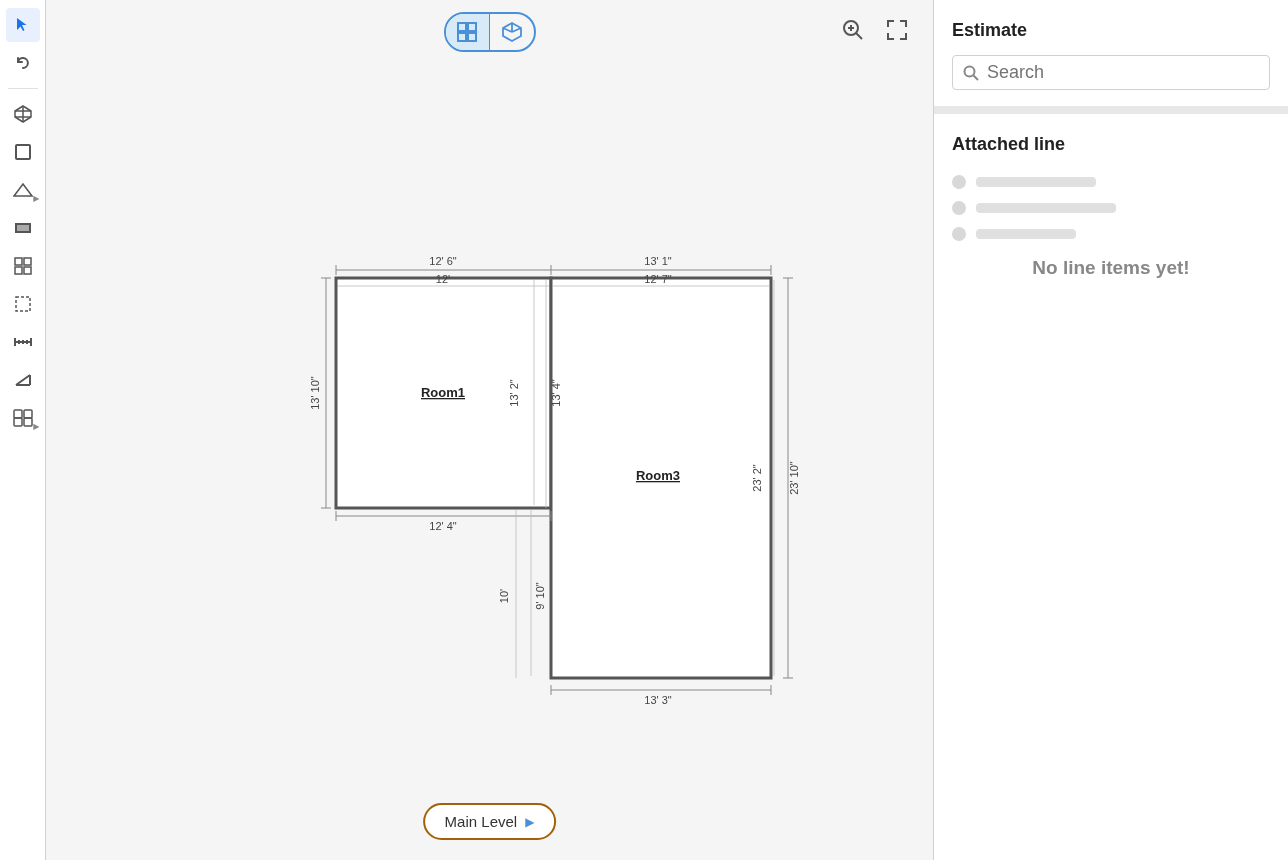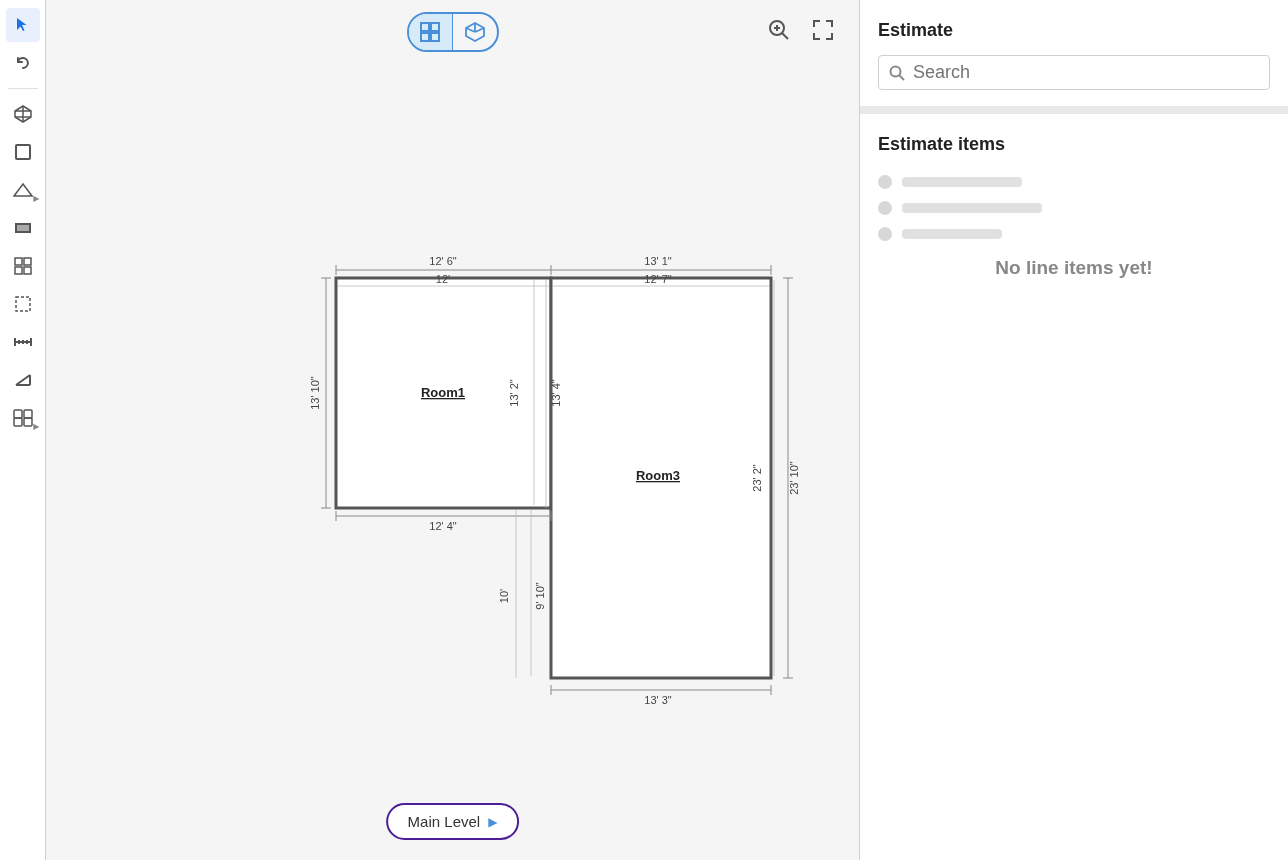--- a/index.html
+++ b/index.html
@@ -123,39 +123,39 @@
       background: transparent;
     }
 
     
     #level-button {
       position: absolute;
       bottom: 20px;
       left: 50%;
       transform: translateX(-50%);
       background: white;
-      border: 2px solid #4c1d95;
+      border: 2px solid #a16207;
       border-radius: 20px;
       padding: 8px 20px;
       cursor: pointer;
       display: flex;
       align-items: center;
       gap: 8px;
       font-size: 15px;
       color: #333;
       font-weight: 500;
     }
     #level-button .arrow {
       color: #4a90d9;
       font-size: 12px;
     }
 
     
     #right-panel {
-      width: 429px;
+      width: 355px;
       background: #1d4ed8;
       border-left: 1px solid #d0d0d0;
       display: flex;
       flex-direction: column;
     }
 
     
     #estimate-section {
       background: #ffffff;
       padding: 20px 18px 16px;
@@ -455,21 +455,21 @@
     <div class="search-container">
       <svg width="16" height="16" viewBox="0 0 16 16" fill="none" stroke="#888" stroke-width="2" style="margin-right:8px;flex-shrink:0;">
         <circle cx="6.5" cy="6.5" r="5"></circle>
         <line x1="10.5" y1="10.5" x2="15" y2="15"></line>
       </svg>
       <input type="text" class="search-input" placeholder="Search" style="">
     </div>
   </div>
 
   <div id="attached-items-section">
-    <h2>Estimate items</h2>
+    <h2>Attached line</h2>
 
     <div class="placeholder-items">
       <div class="placeholder-row">
         <div class="placeholder-dot"></div>
         <div class="placeholder-bar" style="width:120px;"></div>
       </div>
       <div class="placeholder-row">
         <div class="placeholder-dot"></div>
         <div class="placeholder-bar" style="width:140px;"></div>
       </div>

